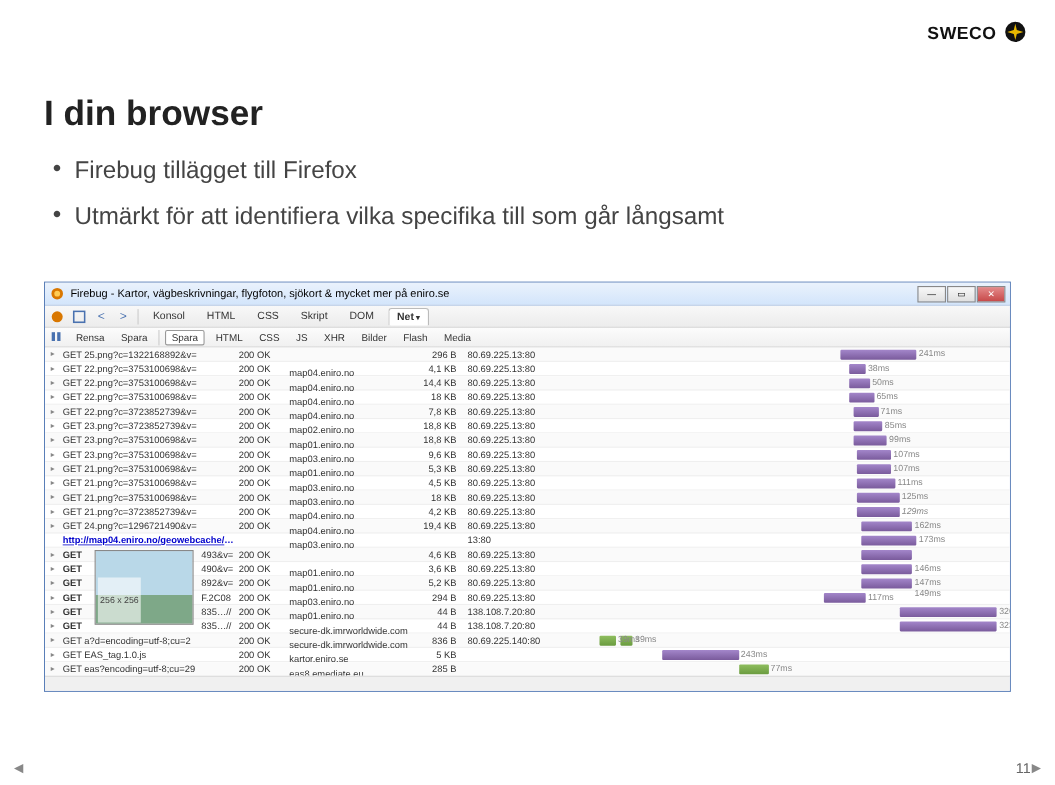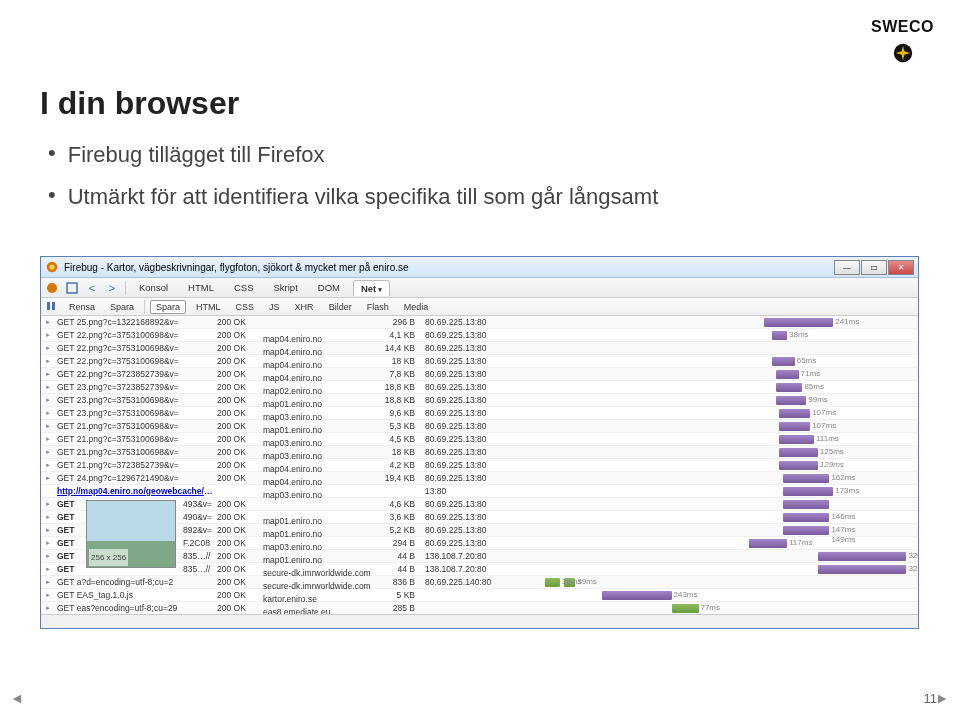--- a/index.html
+++ b/index.html
@@ -1,18 +1,18 @@
 <!DOCTYPE html>
 <html><head>
 <meta charset="utf-8">
 <style>
   * { margin: 0; padding: 0; box-sizing: border-box; }
   body { font-family: Arial, sans-serif; width: 959px; height: 714px; background: #fff; position: relative; }
   
-  .logo-area { position: absolute; top: 18px; right: 25px; display: flex; align-items: center; gap: 6px; flex-direction: column; }
+  .logo-area { position: absolute; top: 18px; right: 25px; display: flex; align-items: flex-end; gap: 6px; }
   .logo-text { font-weight: 700; font-size: 16px; color: #111; letter-spacing: 0.5px; }
   .logo-icon { width: 22px; height: 22px; }
   
   .slide-content { position: absolute; top: 85px; left: 40px; right: 40px; }
   .slide-title { font-size: 32px; font-weight: 700; color: #222; margin-bottom: 18px; }
   .bullets { margin-left: 8px; }
   .bullet { display: flex; align-items: flex-start; margin-bottom: 12px; }
   .bullet::before { content: "•"; color: #444; font-size: 22px; margin-right: 12px; line-height: 1.2; }
   .bullet-text { font-size: 22px; color: #444; line-height: 1.35; }
   
@@ -47,21 +47,21 @@
   .col-domain { width: 118px; margin-top: 34px; }
   .col-size { width: 44px; text-align: right; padding-right: 10px; }
   .col-remote { width: 108px; }
   .col-waterfall { flex: 1; position: relative; height: 11px; }
   .wf-bar { position: absolute; height: 9px; top: 1px; border-radius: 1px; }
   .wf-wait { background: linear-gradient(#a386ca, #7a5b9c); }
   .wf-receive { background: linear-gradient(#8fbe5f, #6a9b3f); }
   .wf-time { position: absolute; font-size: 8px; color: #888; top: 0; }
   
   .thumb { position: absolute; left: 45px; width: 90px; height: 68px; background: linear-gradient(#b9d8e8 60%, #7ea888 60%); border: 1px solid #888; z-index: 5; }
-  .thumb-label { position: absolute; bottom: 1px; left: 2px; font-size: 8px; color: #444; background: rgba(255,255,255,0.6); padding: 4px 2px; }
+  .thumb-label { position: absolute; bottom: 1px; left: 2px; font-size: 8px; color: #444; background: rgba(255,255,255,0.6); padding: 16px 2px; }
   
   .scrollbar-h { height: 14px; background: #f0f0f0; border-top: 1px solid #ccc; }
   
   .page-nav { position: absolute; bottom: 8px; left: 10px; right: 10px; display: flex; justify-content: space-between; align-items: center; }
   .nav-arrow { color: #888; font-size: 14px; cursor: pointer; }
   .page-num { position: absolute; bottom: 8px; right: 22px; font-size: 13px; color: #666; }
 </style>
 </head>
 <body>
 
@@ -168,20 +168,24 @@
           <span class="wf-time" style="left: 66.5%;">38ms</span>
         </span>
       </div>
       <div class="net-row">
         <span class="col-expand">▸</span>
         <span class="col-url">GET 22.png?c=3753100698&amp;v=</span>
         <span class="col-status">200 OK</span>
         <span class="col-domain">map04.eniro.no</span>
         <span class="col-size">14,4 KB</span>
         <span class="col-remote">80.69.225.13:80</span>
+        <span class="col-waterfall">
+          <span class="wf-bar wf-wait" style="left: 62%; width: 5%;"></span>
+          <span class="wf-time" style="left: 67.5%;">50ms</span>
+        </span>
       </div>
       <div class="net-row">
         <span class="col-expand">▸</span>
         <span class="col-url">GET 22.png?c=3753100698&amp;v=</span>
         <span class="col-status">200 OK</span>
         <span class="col-domain">map04.eniro.no</span>
         <span class="col-size">18 KB</span>
         <span class="col-remote">80.69.225.13:80</span>
         <span class="col-waterfall">
           <span class="wf-bar wf-wait" style="left: 62%; width: 6%;"></span>

